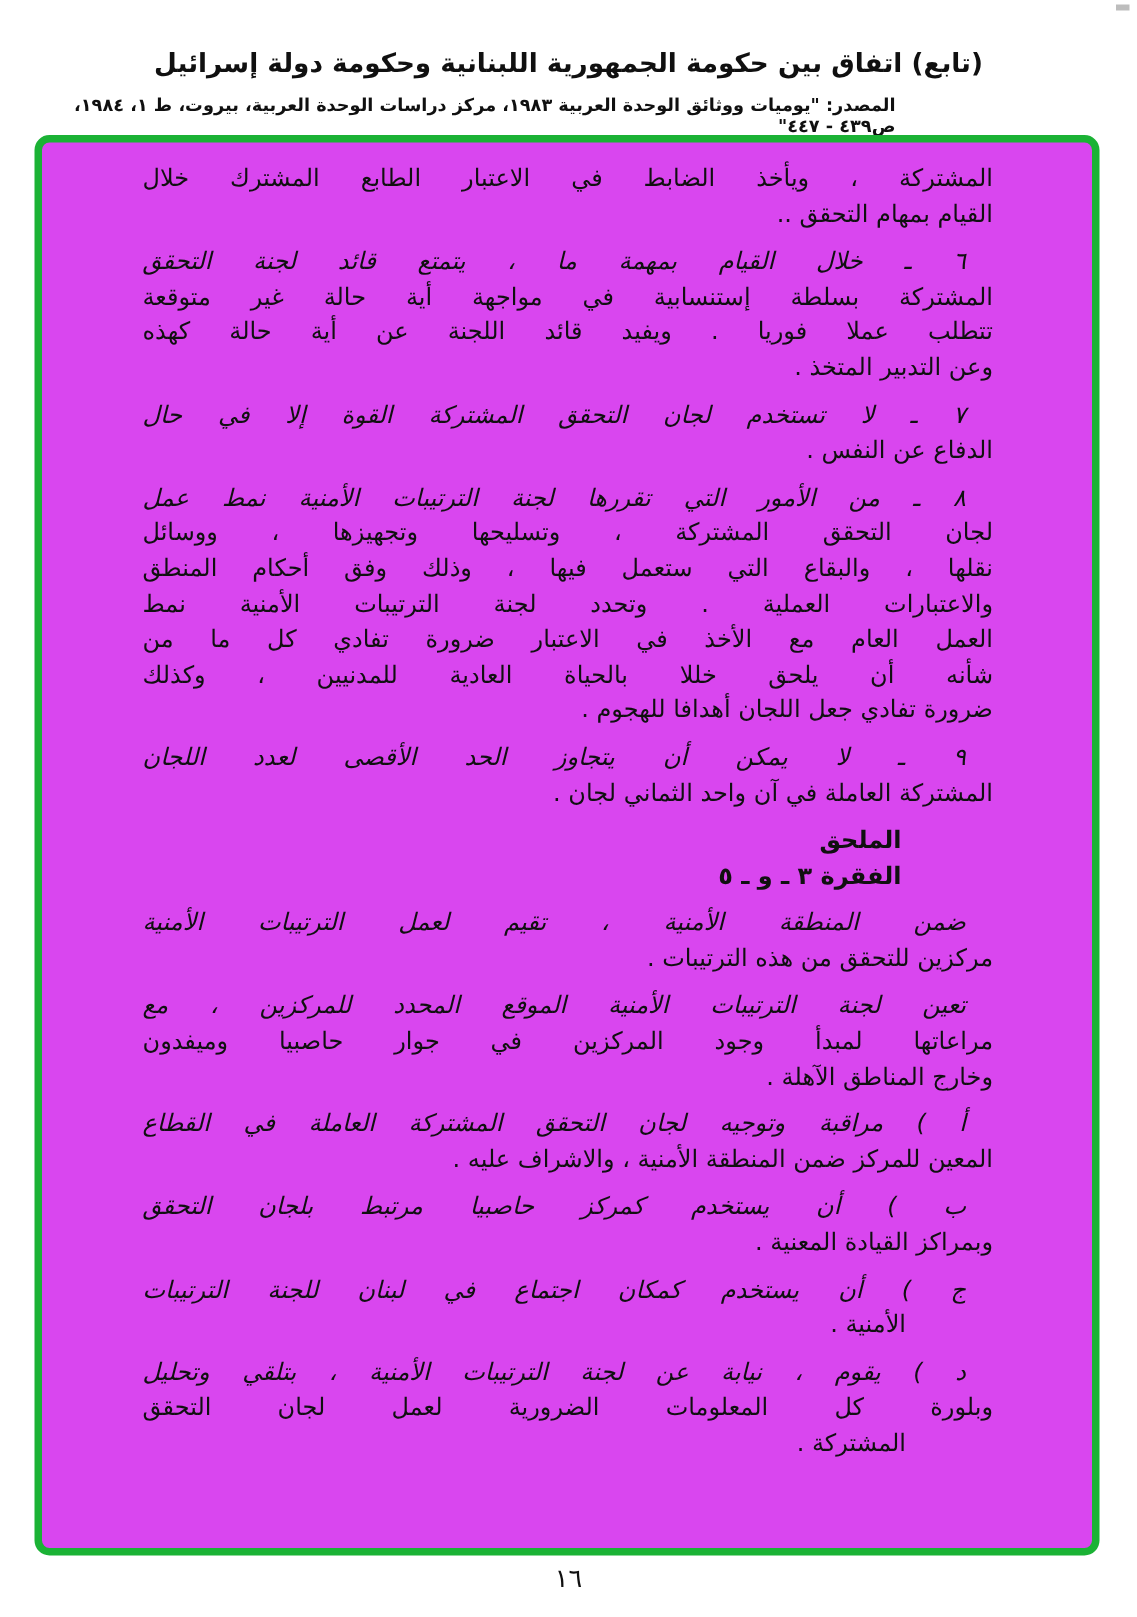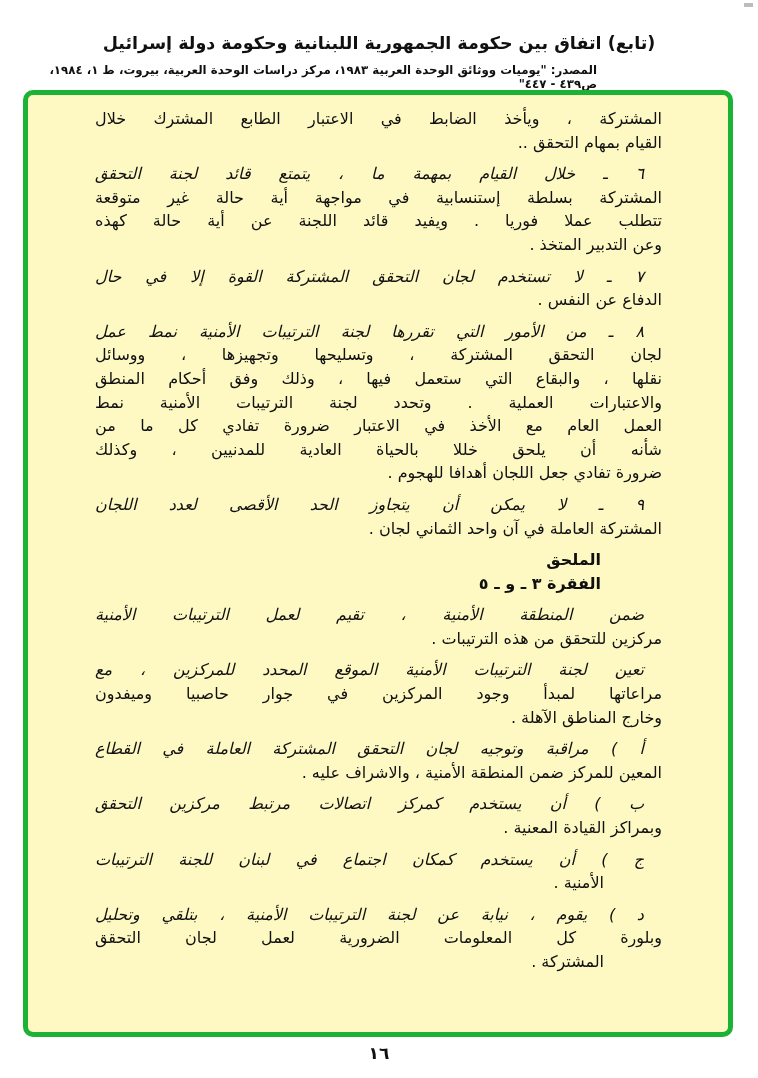--- a/index.html
+++ b/index.html
@@ -41,21 +41,21 @@
   }
   .document-frame {
     position: absolute;
     left: 23px;
     top: 90px;
     width: 710px;
     height: 947px;
     box-sizing: border-box;
     border: 5px solid #1bb235;
     border-radius: 10px;
-    background: #fef9c3;
+    background: #d946ef;
     padding: 12px 66px 0 67px;
     direction: rtl;
     overflow: hidden;
   }
   .para, .heading-block {
     margin: 0 0 8px 0;
     font-size: 16px;
     line-height: 23.6px;
   }
   .line {
@@ -79,21 +79,21 @@
     font-weight: bold;
     padding-right: 61px;
   }
   .page-number {
     position: absolute;
     top: 1043px;
     left: 0;
     width: 758px;
     text-align: center;
     font-size: 17px;
-    font-weight: bold;
+    font-weight: normal;
     direction: rtl;
   }
   .scan-speck {
     position: absolute;
     top: 3px;
     left: 744px;
     width: 9px;
     height: 4px;
     background: #9a9a9a;
     opacity: 0.65;
@@ -160,21 +160,21 @@
         <div class="line last-line">وخارج المناطق الآهلة .</div>
       </div>
 
 
     <div class="para indent">
         <div class="line first-line">أ ) مراقبة وتوجيه لجان التحقق المشتركة العاملة في القطاع</div>
         <div class="line last-line">المعين للمركز ضمن المنطقة الأمنية ، والاشراف عليه .</div>
       </div>
 
     <div class="para indent">
-        <div class="line first-line">ب ) أن يستخدم كمركز اتصالات مرتبط مركزين التحقق</div>
+        <div class="line first-line">ب ) أن يستخدم كمركز حاصبيا مرتبط بلجان التحقق</div>
         <div class="line last-line">وبمراكز القيادة المعنية .</div>
       </div>
 
     <div class="para indent pad-last">
         <div class="line first-line">ج ) أن يستخدم كمكان اجتماع في لبنان للجنة الترتيبات</div>
         <div class="line last-line">الأمنية .</div>
       </div>
 
     <div class="para indent pad-last">
         <div class="line first-line">د ) يقوم ، نيابة عن لجنة الترتيبات الأمنية ، بتلقي وتحليل</div>

